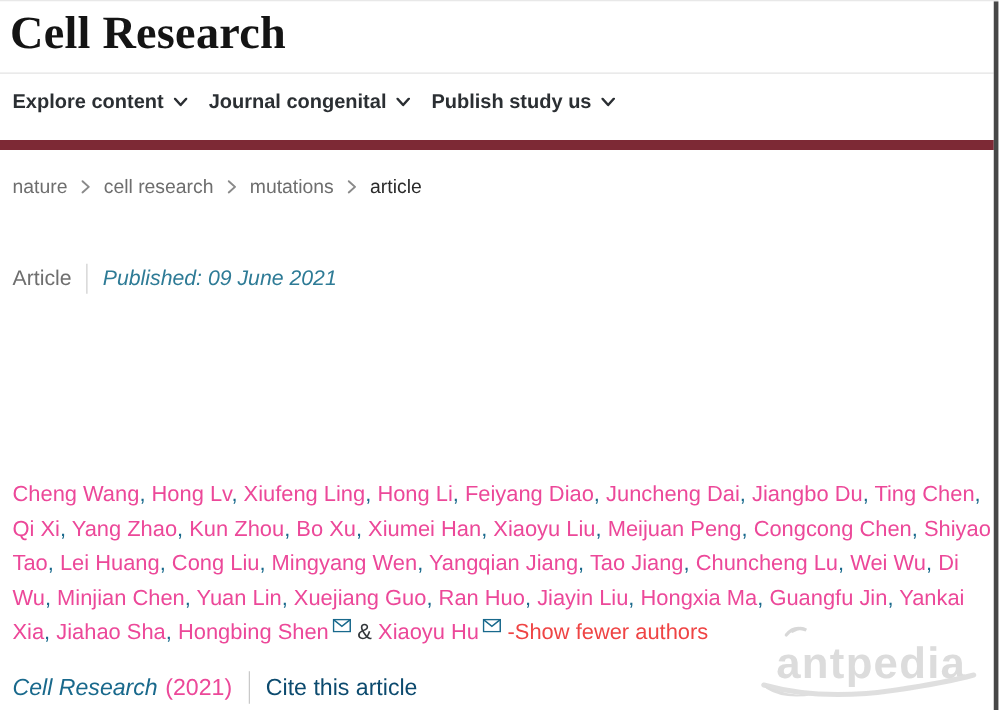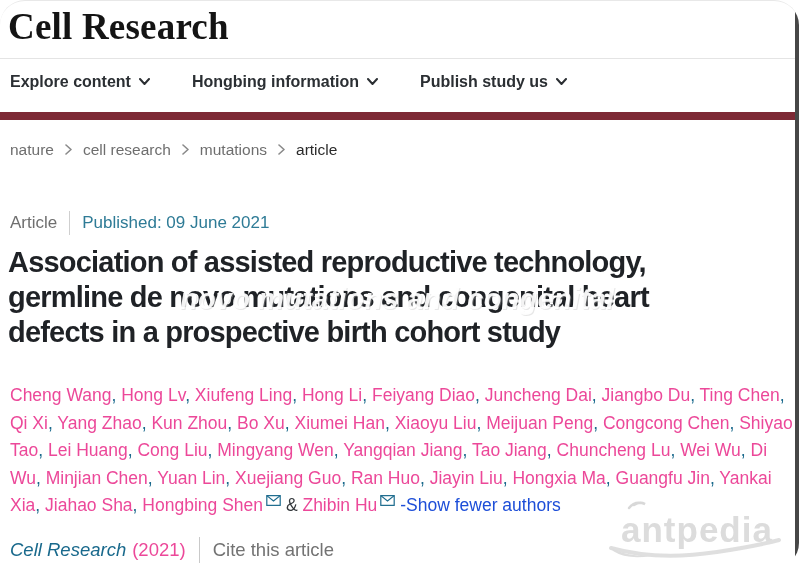--- a/index.html
+++ b/index.html
@@ -4,21 +4,20 @@
 <style>
   * { margin: 0; padding: 0; box-sizing: border-box; }
   html, body { background: #ffffff; }
   body { font-family: "Liberation Sans", sans-serif; }
   .page {
     position: relative;
     width: 799px; height: 568px;
     background: #fff;
     overflow: hidden;
     border-top: 1px solid #e8e8e8;
-    border-radius: 25px;
   }
   .right-edge {
     position: absolute; top: 0; right: 0;
     width: 4px; height: 568px;
     background: #474747;
   }
   
   .masthead {
     position: absolute; left: 8px; top: 4px;
     font-family: "Liberation Serif", serif;
@@ -27,21 +26,21 @@
     color: #141414;
     letter-spacing: 0.2px;
   }
   .head-divider {
     position: absolute; left: 0; top: 57px;
     width: 795px; height: 1px; background: #e4e4e4;
   }
   
   .nav {
     position: absolute; left: 10px; top: 72px;
-    display: flex; gap: 42px;
+    display: flex; gap: 17px;
     font-size: 16px; font-weight: bold; color: #2b2f33;
   }
   .nav-item { display: flex; align-items: center; gap: 8px; cursor: pointer; }
   .chev {
     width: 11px; height: 8px; display: inline-block;
   }
   .brand-bar {
     position: absolute; left: 0; top: 111px;
     width: 795px; height: 8px;
   }
@@ -55,21 +54,21 @@
   .crumb.current { color: #2b2b2b; }
   .crumb-chev { width: 7px; height: 11px; display: inline-block; margin-top: -2px; }
   
   .meta {
     position: absolute; left: 10px; top: 210px;
     display: flex; align-items: center;
     font-size: 17px;
   }
   .meta-type { color: #6f6f6f; }
   .meta-sep { width: 1px; height: 24px; background: #cfcfcf; margin: 0 12px; }
-  .meta-pub { color: #2e7b96; }
+  .meta-pub { color: #2e7b96; font-style: italic; }
   
   .title {
     position: absolute; left: 8px; top: 244px; width: 784px;
     font-size: 29px; font-weight: bold; color: #1f2226;
     letter-spacing: -0.8px; line-height: 35px;
   }
   .title-line { position: relative; white-space: nowrap; }
   .ghost {
     position: absolute; left: 172px; top: 2px;
     font-style: italic; font-weight: bold;
@@ -78,32 +77,32 @@
     letter-spacing: 0.2px;
     pointer-events: none;
   }
   
   .authors {
     position: absolute; left: 10px; top: 381px; width: 783px;
     font-size: 17.5px; line-height: 27.5px; color: #19698c;
   }
   .author { color: #ec4899; cursor: pointer; }
   .amp { color: #33373b; }
-  .show-fewer { color: #1d4ed8; cursor: pointer; text-decoration: none; text-align: center; }
+  .show-fewer { color: #ef4444; cursor: pointer; text-decoration: none; text-align: center; }
   .env { vertical-align: 5px; margin-left: 3px; color: #19698c; }
   
   .citation {
     position: absolute; left: 10px; top: 536px;
     display: flex; align-items: center;
     font-size: 18.5px; color: #33373b;
   }
   .cit-journal { font-style: italic; color: #19698c; cursor: pointer; }
   .cit-year { margin-left: 6px; color: #ec4899; }
   .cit-sep { width: 1px; height: 26px; background: #c9c9c9; margin: 0 13px; }
-  .cit-link { color: #737373; cursor: pointer; text-align: right; }
+  .cit-link { color: #0c4a6e; cursor: pointer; text-align: right; }
   
   .watermark {
     position: absolute; right: 12px; top: 497px;
     opacity: 0.85;
   }
 </style>
 </head>
 <body>
 
 <div class="page">
@@ -112,21 +111,21 @@
   <div class="head-divider"></div>
 
   <div class="nav">
     <div class="nav-item">
       <span>Explore content</span>
       <svg class="chev" viewBox="0 0 11 8">
           <path d="M1 1 L5.5 6 L10 1" fill="none" stroke="#2b2f33" stroke-width="2" stroke-linecap="round" stroke-linejoin="round"></path>
         </svg>
     </div>
     <div class="nav-item">
-      <span>Hongbing information</span>
+      <span>Journal congenital</span>
       <svg class="chev" viewBox="0 0 11 8">
           <path d="M1 1 L5.5 6 L10 1" fill="none" stroke="#2b2f33" stroke-width="2" stroke-linecap="round" stroke-linejoin="round"></path>
         </svg>
     </div>
     <div class="nav-item">
       <span>Publish study us</span>
       <svg class="chev" viewBox="0 0 11 8">
           <path d="M1 1 L5.5 6 L10 1" fill="none" stroke="#2b2f33" stroke-width="2" stroke-linecap="round" stroke-linejoin="round"></path>
         </svg>
     </div>
@@ -149,33 +148,25 @@
       </svg>
     <span class="crumb current">article</span>
   </div>
 
   <div class="meta">
     <span class="meta-type">Article</span>
     <span class="meta-sep"></span>
     <span class="meta-pub">Published: 09 June 2021</span>
   </div>
 
-  <div class="title">
-    <div class="title-line">Association of assisted reproductive technology,</div>
-    <div class="title-line">
-      <span>germline de novo mutations and congenital heart</span>
-      <span class="ghost">novo mutations and congenital</span>
-    </div>
-    <div class="title-line">defects in a prospective birth cohort study</div>
-  </div>
 
   <div class="authors"><span class="author">Cheng Wang</span>, <span class="author">Hong Lv</span>, <span class="author">Xiufeng Ling</span>, <span class="author">Hong Li</span>, <span class="author">Feiyang Diao</span>, <span class="author">Juncheng Dai</span>, <span class="author">Jiangbo Du</span>, <span class="author">Ting Chen</span>, <span class="author">Qi Xi</span>, <span class="author">Yang Zhao</span>, <span class="author">Kun Zhou</span>, <span class="author">Bo Xu</span>, <span class="author">Xiumei Han</span>, <span class="author">Xiaoyu Liu</span>, <span class="author">Meijuan Peng</span>, <span class="author">Congcong Chen</span>, <span class="author">Shiyao Tao</span>, <span class="author">Lei Huang</span>, <span class="author">Cong Liu</span>, <span class="author">Mingyang Wen</span>, <span class="author">Yangqian Jiang</span>, <span class="author">Tao Jiang</span>, <span class="author">Chuncheng Lu</span>, <span class="author">Wei Wu</span>, <span class="author">Di Wu</span>, <span class="author">Minjian Chen</span>, <span class="author">Yuan Lin</span>, <span class="author">Xuejiang Guo</span>, <span class="author">Ran Huo</span>, <span class="author">Jiayin Liu</span>, <span class="author">Hongxia Ma</span>, <span class="author">Guangfu Jin</span>, <span class="author">Yankai Xia</span>, <span class="author">Jiahao Sha</span>, <span class="author">Hongbing Shen</span><svg class="env" viewBox="0 0 16 12" width="15" height="11">
         <rect x="0.7" y="0.7" width="14.6" height="10.6" fill="none" stroke="currentColor" stroke-width="1.3"></rect>
         <path d="M0.7 0.7 L8 6.6 L15.3 0.7" fill="none" stroke="currentColor" stroke-width="1.3"></path>
-      </svg> <span class="amp">&amp;</span> <span class="author">Zhibin Hu</span><svg class="env" viewBox="0 0 16 12" width="15" height="11">
+      </svg> <span class="amp">&amp;</span> <span class="author">Xiaoyu Hu</span><svg class="env" viewBox="0 0 16 12" width="15" height="11">
         <rect x="0.7" y="0.7" width="14.6" height="10.6" fill="none" stroke="currentColor" stroke-width="1.3"></rect>
         <path d="M0.7 0.7 L8 6.6 L15.3 0.7" fill="none" stroke="currentColor" stroke-width="1.3"></path>
       </svg> <a class="show-fewer">-Show fewer authors</a></div>
 
   <div class="citation">
     <span class="cit-journal">Cell Research</span>
     <span class="cit-year">(2021)</span>
     <span class="cit-sep"></span>
     <span class="cit-link">Cite this article</span>
   </div>

